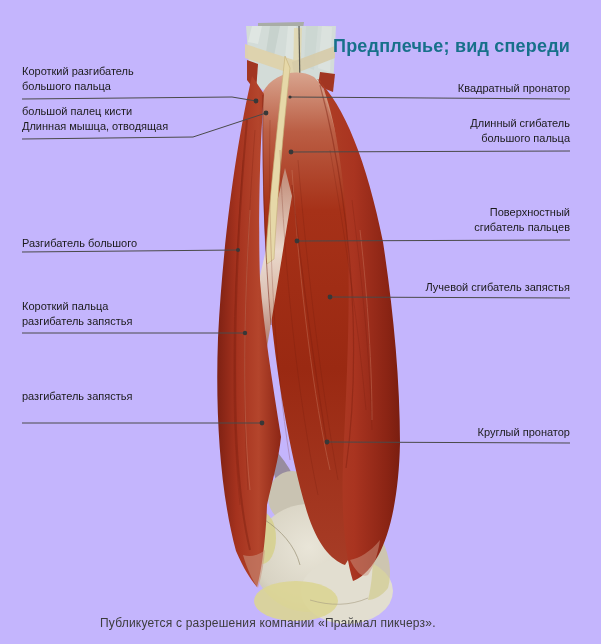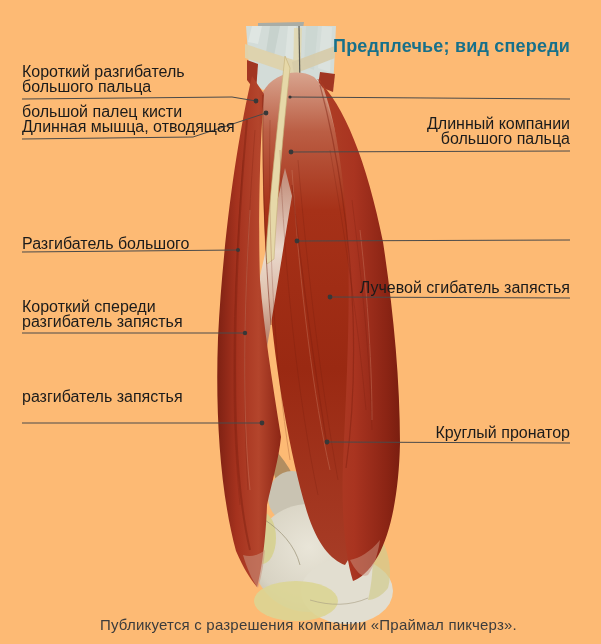--- a/index.html
+++ b/index.html
@@ -1,24 +1,24 @@
 <!DOCTYPE html>
 <html><head>
 <meta charset="utf-8">
 <style>
   html,body{margin:0;padding:0}
   body{width:601px;height:644px;background:#ffffff;font-family:"Liberation Sans",sans-serif}
-  #canvas{position:relative;width:601px;height:644px;overflow:hidden;background:#fdba74}
+  #canvas{position:relative;width:601px;height:644px;overflow:hidden;background:#c4b5fd}
   #art{position:absolute;left:0;top:0}
   .title{position:absolute;left:333px;top:36px;font-size:18px;font-weight:bold;color:#17708a;letter-spacing:.2px;white-space:nowrap}
-  .label{position:absolute;font-size:16px;line-height:15px;color:#1b1b1b}
+  .label{position:absolute;font-size:11px;line-height:15px;color:#1b1b1b}
   .label.left{left:22px;text-align:left;white-space:nowrap}
   .label.right{right:31px;text-align:right;white-space:nowrap}
   .label .ln{display:block}
-  .credit{position:absolute;left:100px;top:616px;font-size:15px;color:#3c3c3c;letter-spacing:.2px;white-space:nowrap}
+  .credit{position:absolute;left:100px;top:616px;font-size:12px;color:#3c3c3c;letter-spacing:.2px;white-space:nowrap}
 </style>
 </head>
 <body>
 
 <div id="canvas">
 
   <svg id="art" width="601" height="644" viewBox="0 0 601 644">
     <defs>
       <linearGradient id="gLeft" x1="0" y1="0" x2="1" y2="0">
         <stop offset="0" stop-color="#7e2113"></stop>
@@ -143,30 +143,37 @@
     <span class="ln">большого пальца</span>
   </div>
   <div class="label left" style="top:104px">
     <span class="ln">большой палец кисти</span>
     <span class="ln">Длинная мышца, отводящая</span>
   </div>
   <div class="label left" style="top:236px">
     <span class="ln">Разгибатель большого</span>
   </div>
   <div class="label left" style="top:299px">
-    <span class="ln">Короткий спереди</span>
+    <span class="ln">Короткий пальца</span>
     <span class="ln">разгибатель запястья</span>
   </div>
   <div class="label left" style="top:389px">
     <span class="ln">разгибатель запястья</span>
   </div>
 
+  <div class="label right" style="top:81px">
+    <span class="ln">Квадратный пронатор</span>
+  </div>
   <div class="label right" style="top:116px">
-    <span class="ln">Длинный компании</span>
+    <span class="ln">Длинный сгибатель</span>
     <span class="ln">большого пальца</span>
+  </div>
+  <div class="label right" style="top:205px">
+    <span class="ln">Поверхностный</span>
+    <span class="ln">сгибатель пальцев</span>
   </div>
   <div class="label right" style="top:280px">
     <span class="ln">Лучевой сгибатель запястья</span>
   </div>
   <div class="label right" style="top:425px">
     <span class="ln">Круглый пронатор</span>
   </div>
 
   <div class="credit">Публикуется с разрешения компании «Праймал пикчерз».</div>
 

